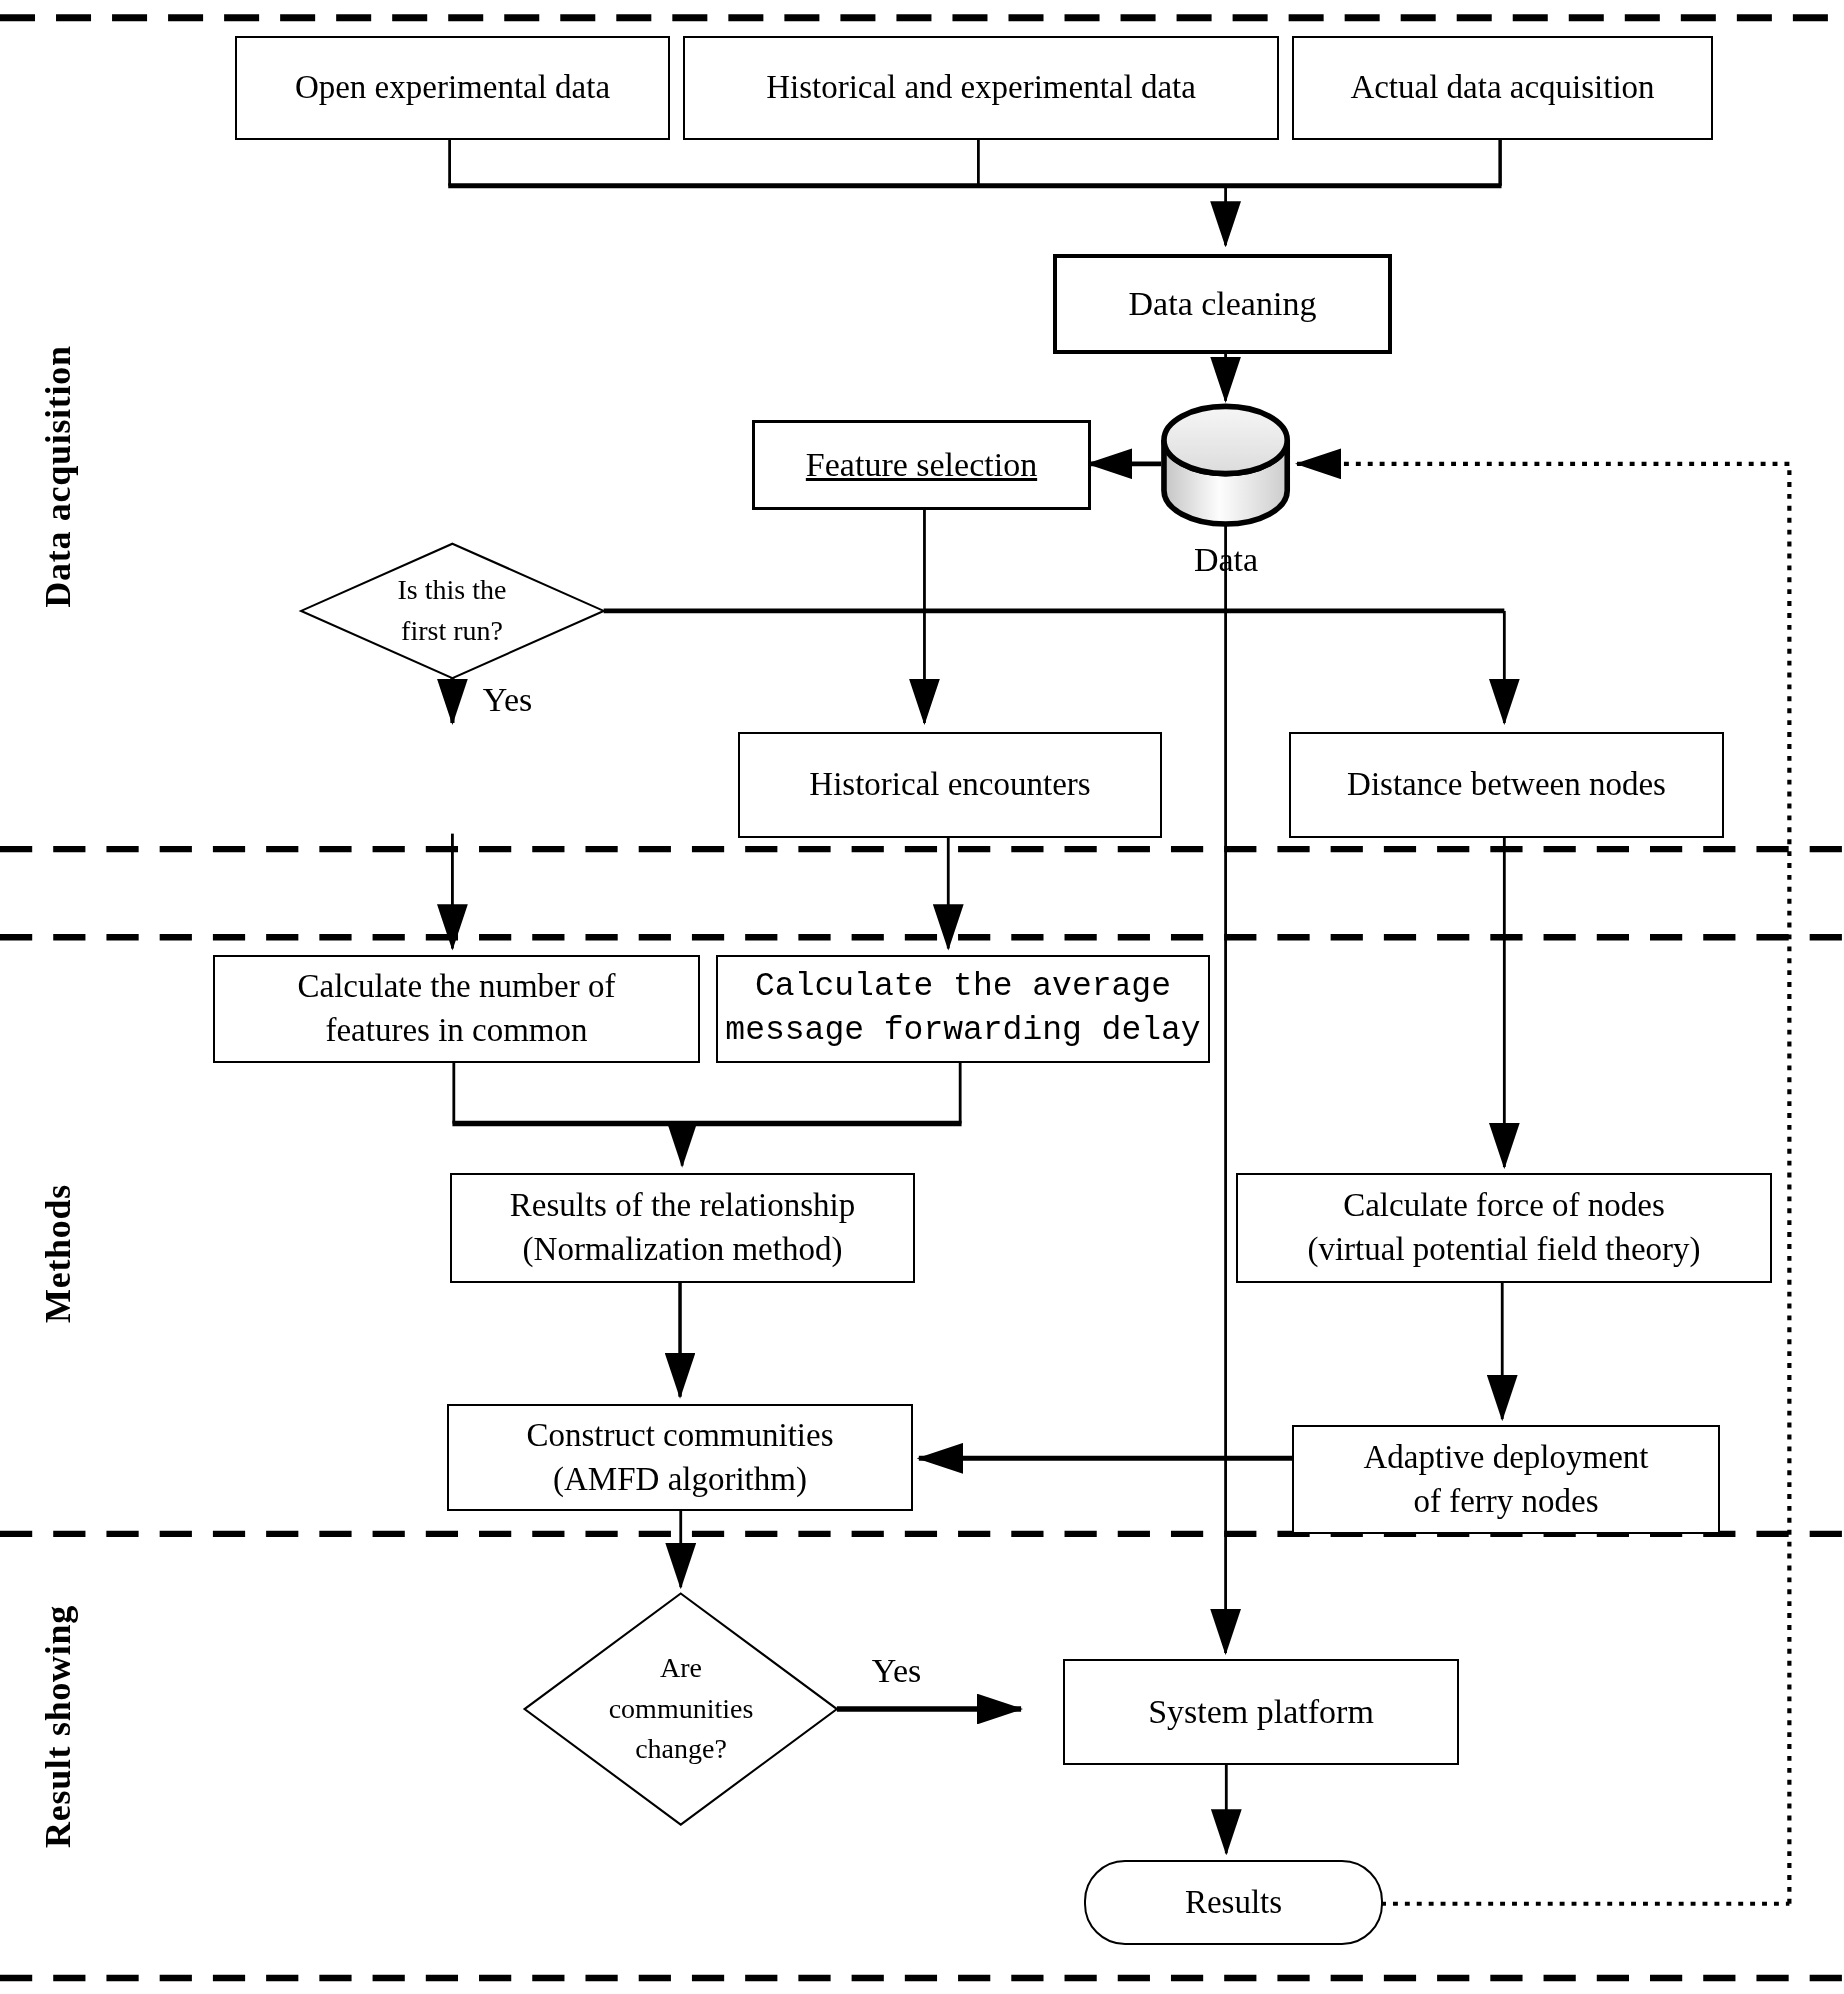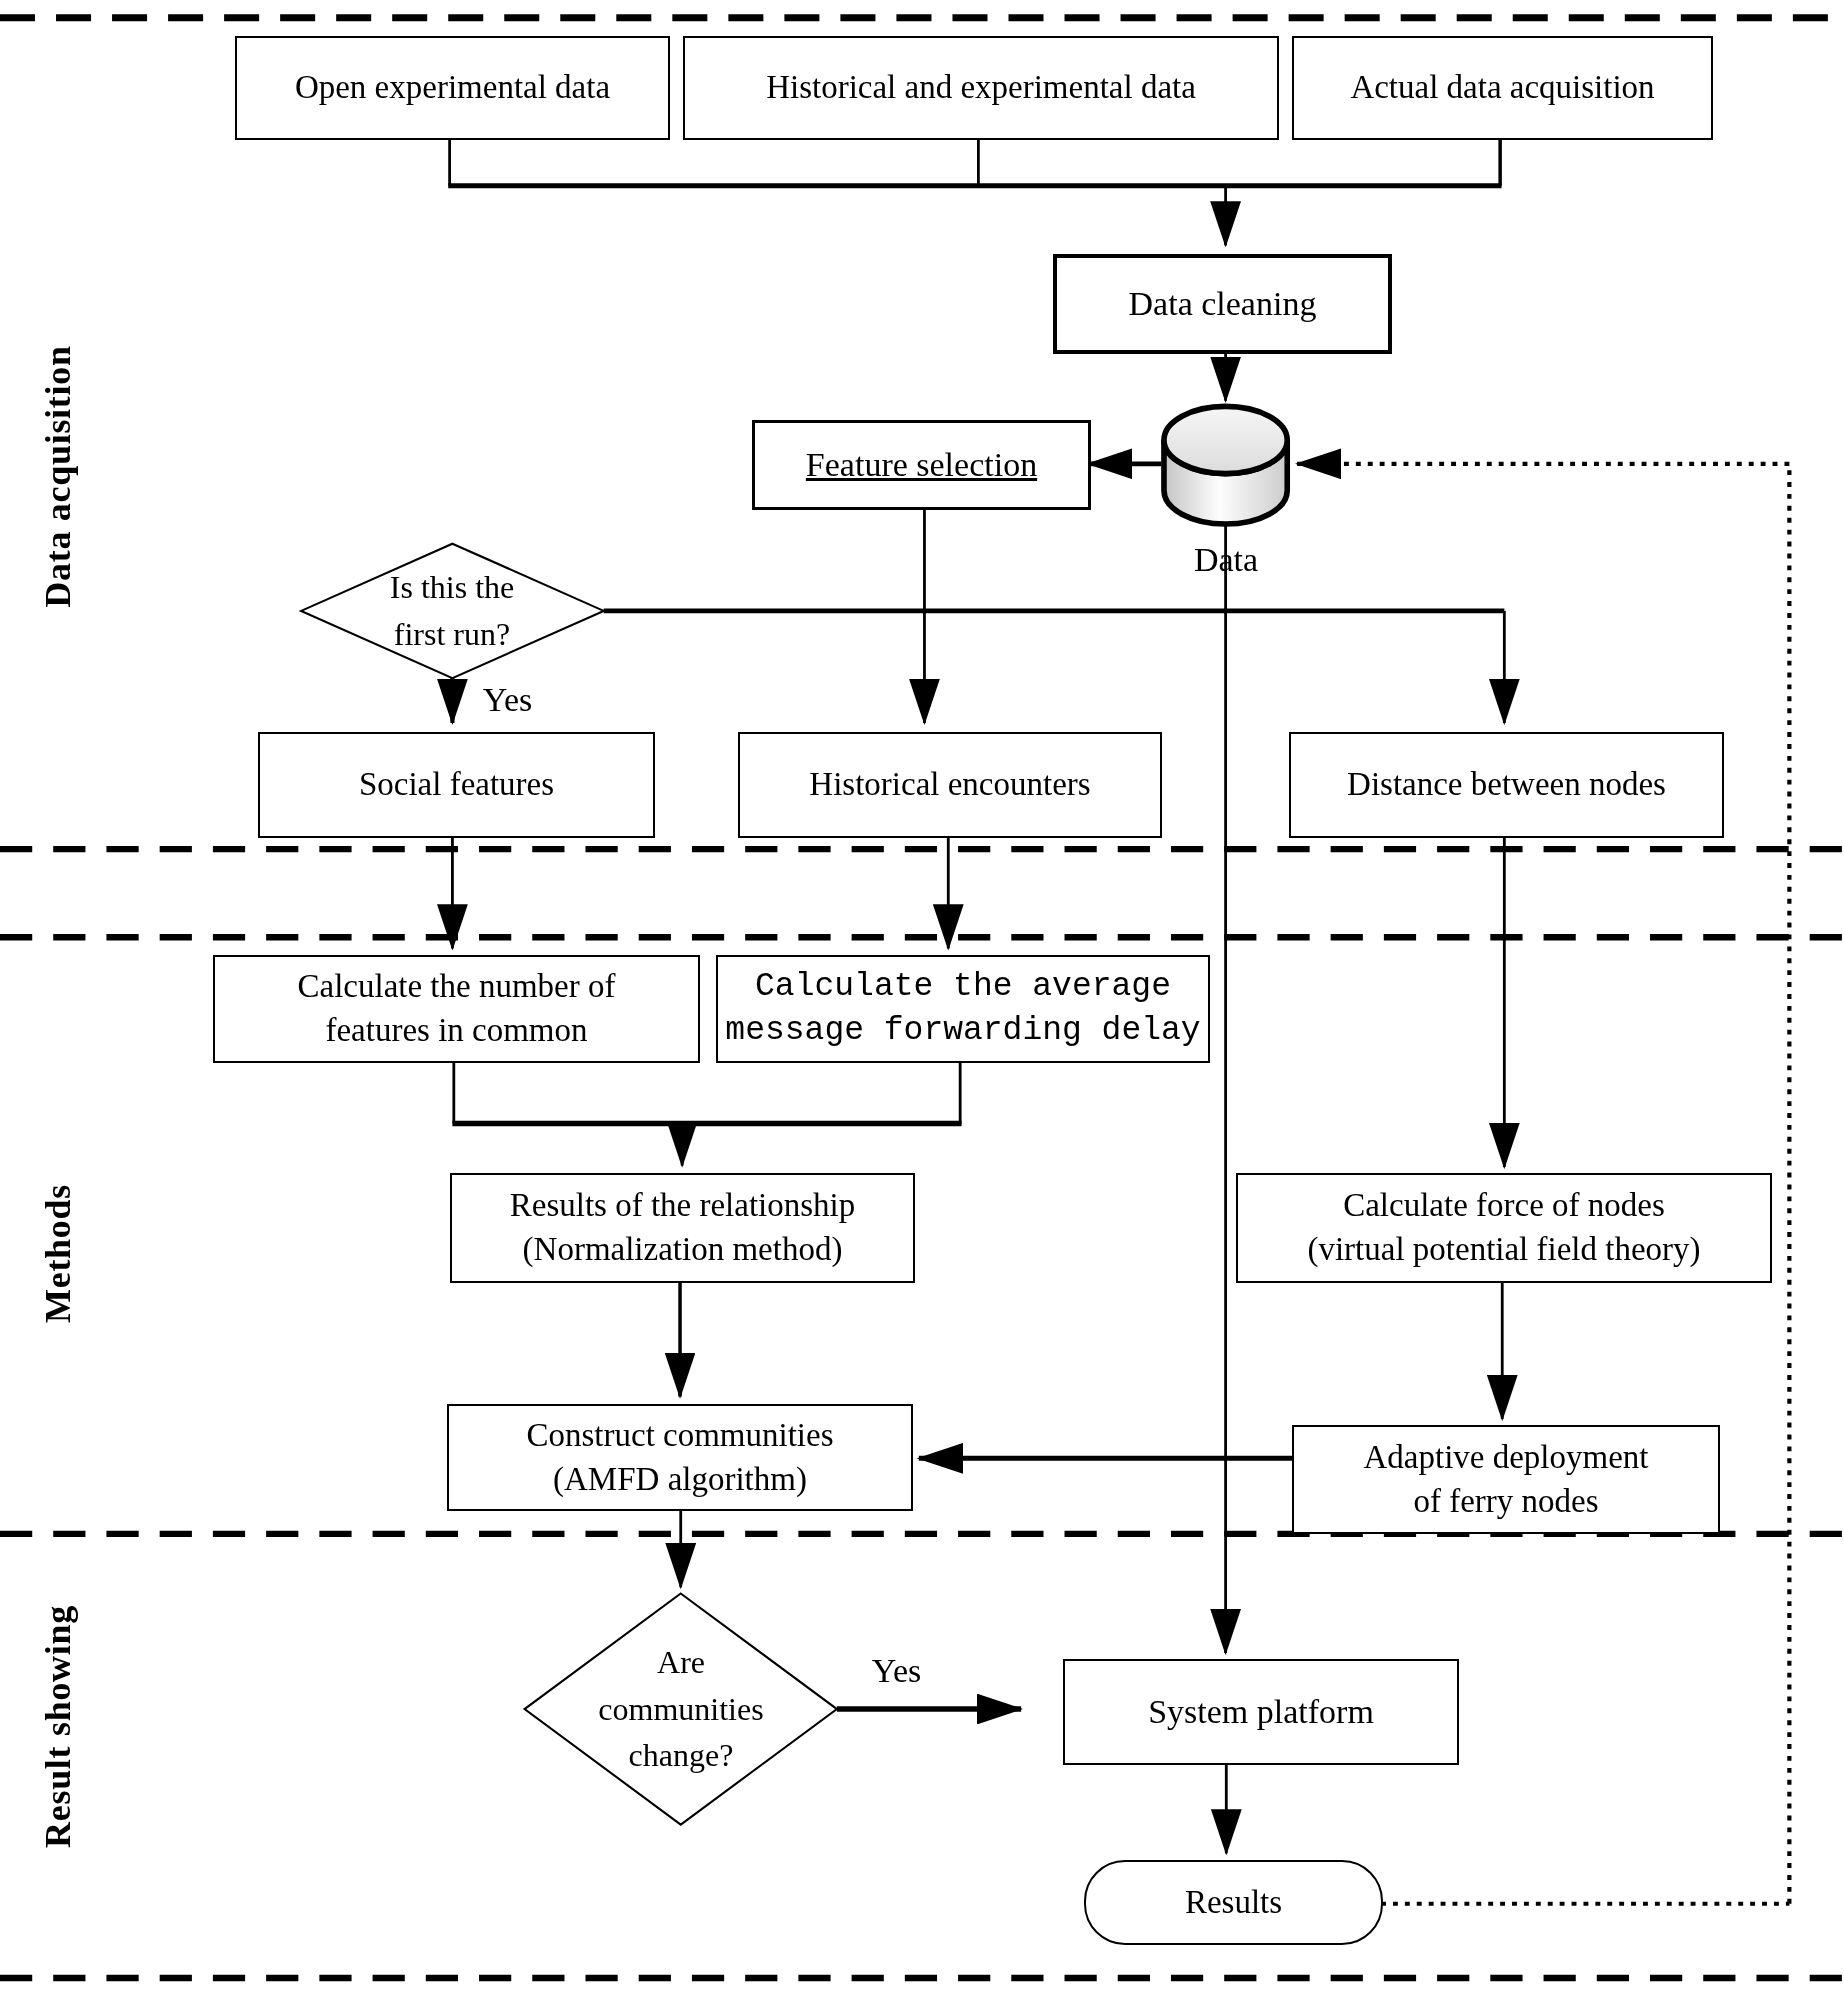--- a/index.html
+++ b/index.html
@@ -4,21 +4,21 @@
 <style>
   html,body{margin:0;padding:0;background:#ffffff;}
   #canvas{position:relative;width:1844px;height:1995px;background:#ffffff;overflow:hidden;
           font-family:"Liberation Serif","DejaVu Serif",serif;color:#000;}
   #wires{position:absolute;left:0;top:0;z-index:1;}
   .box{position:absolute;background:#ffffff;border:2.1px solid #000;display:flex;flex-direction:column;
        align-items:center;justify-content:center;text-align:left;font-size:33px;line-height:1.32;z-index:2;}
   .ln{display:block;}
   .floatlabel{position:absolute;z-index:3;font-size:34px;background:transparent;text-align:center;}
   .dtext{position:absolute;z-index:3;display:flex;flex-direction:column;align-items:center;
-         justify-content:center;text-align:center;font-size:32px;line-height:1.45;background:transparent;}
+         justify-content:center;text-align:center;font-size:28px;line-height:1.45;background:transparent;}
   .vlabel{position:absolute;z-index:3;width:490px;height:49px;font-weight:bold;font-size:36px;
           text-align:center;transform:rotate(-90deg);transform-origin:center center;letter-spacing:0.7px;}
   .stadium{border-radius:41px;}
 </style>
 </head>
 <body>
 
 <div id="canvas">
 
   <svg id="wires" width="1844" height="1995" viewBox="0 0 2633 2848">
@@ -119,23 +119,20 @@
   </div>
 
   <div class="floatlabel" style="left:1156px;top:541px;width:140px;">Data</div>
 
   <div class="dtext" style="left:312px;top:560px;width:280px;height:101px;">
     <span class="ln">Is this the</span>
     <span class="ln">first run?</span>
   </div>
   <div class="floatlabel" style="left:462px;top:681px;width:91px;">Yes</div>
 
-  <div class="box" style="left:258px;top:732px;width:393px;height:102px;">
-    <span>Social features</span>
-  </div>
 
   <div class="box" style="left:738px;top:732px;width:420px;height:102px;">
     <span>Historical encounters</span>
   </div>
 
   <div class="box" style="left:213px;top:955px;width:483px;height:104px;border-width:2.8px;">
     <span class="ln">Calculate the number of</span>
     <span class="ln">features in common</span>
   </div>
 

